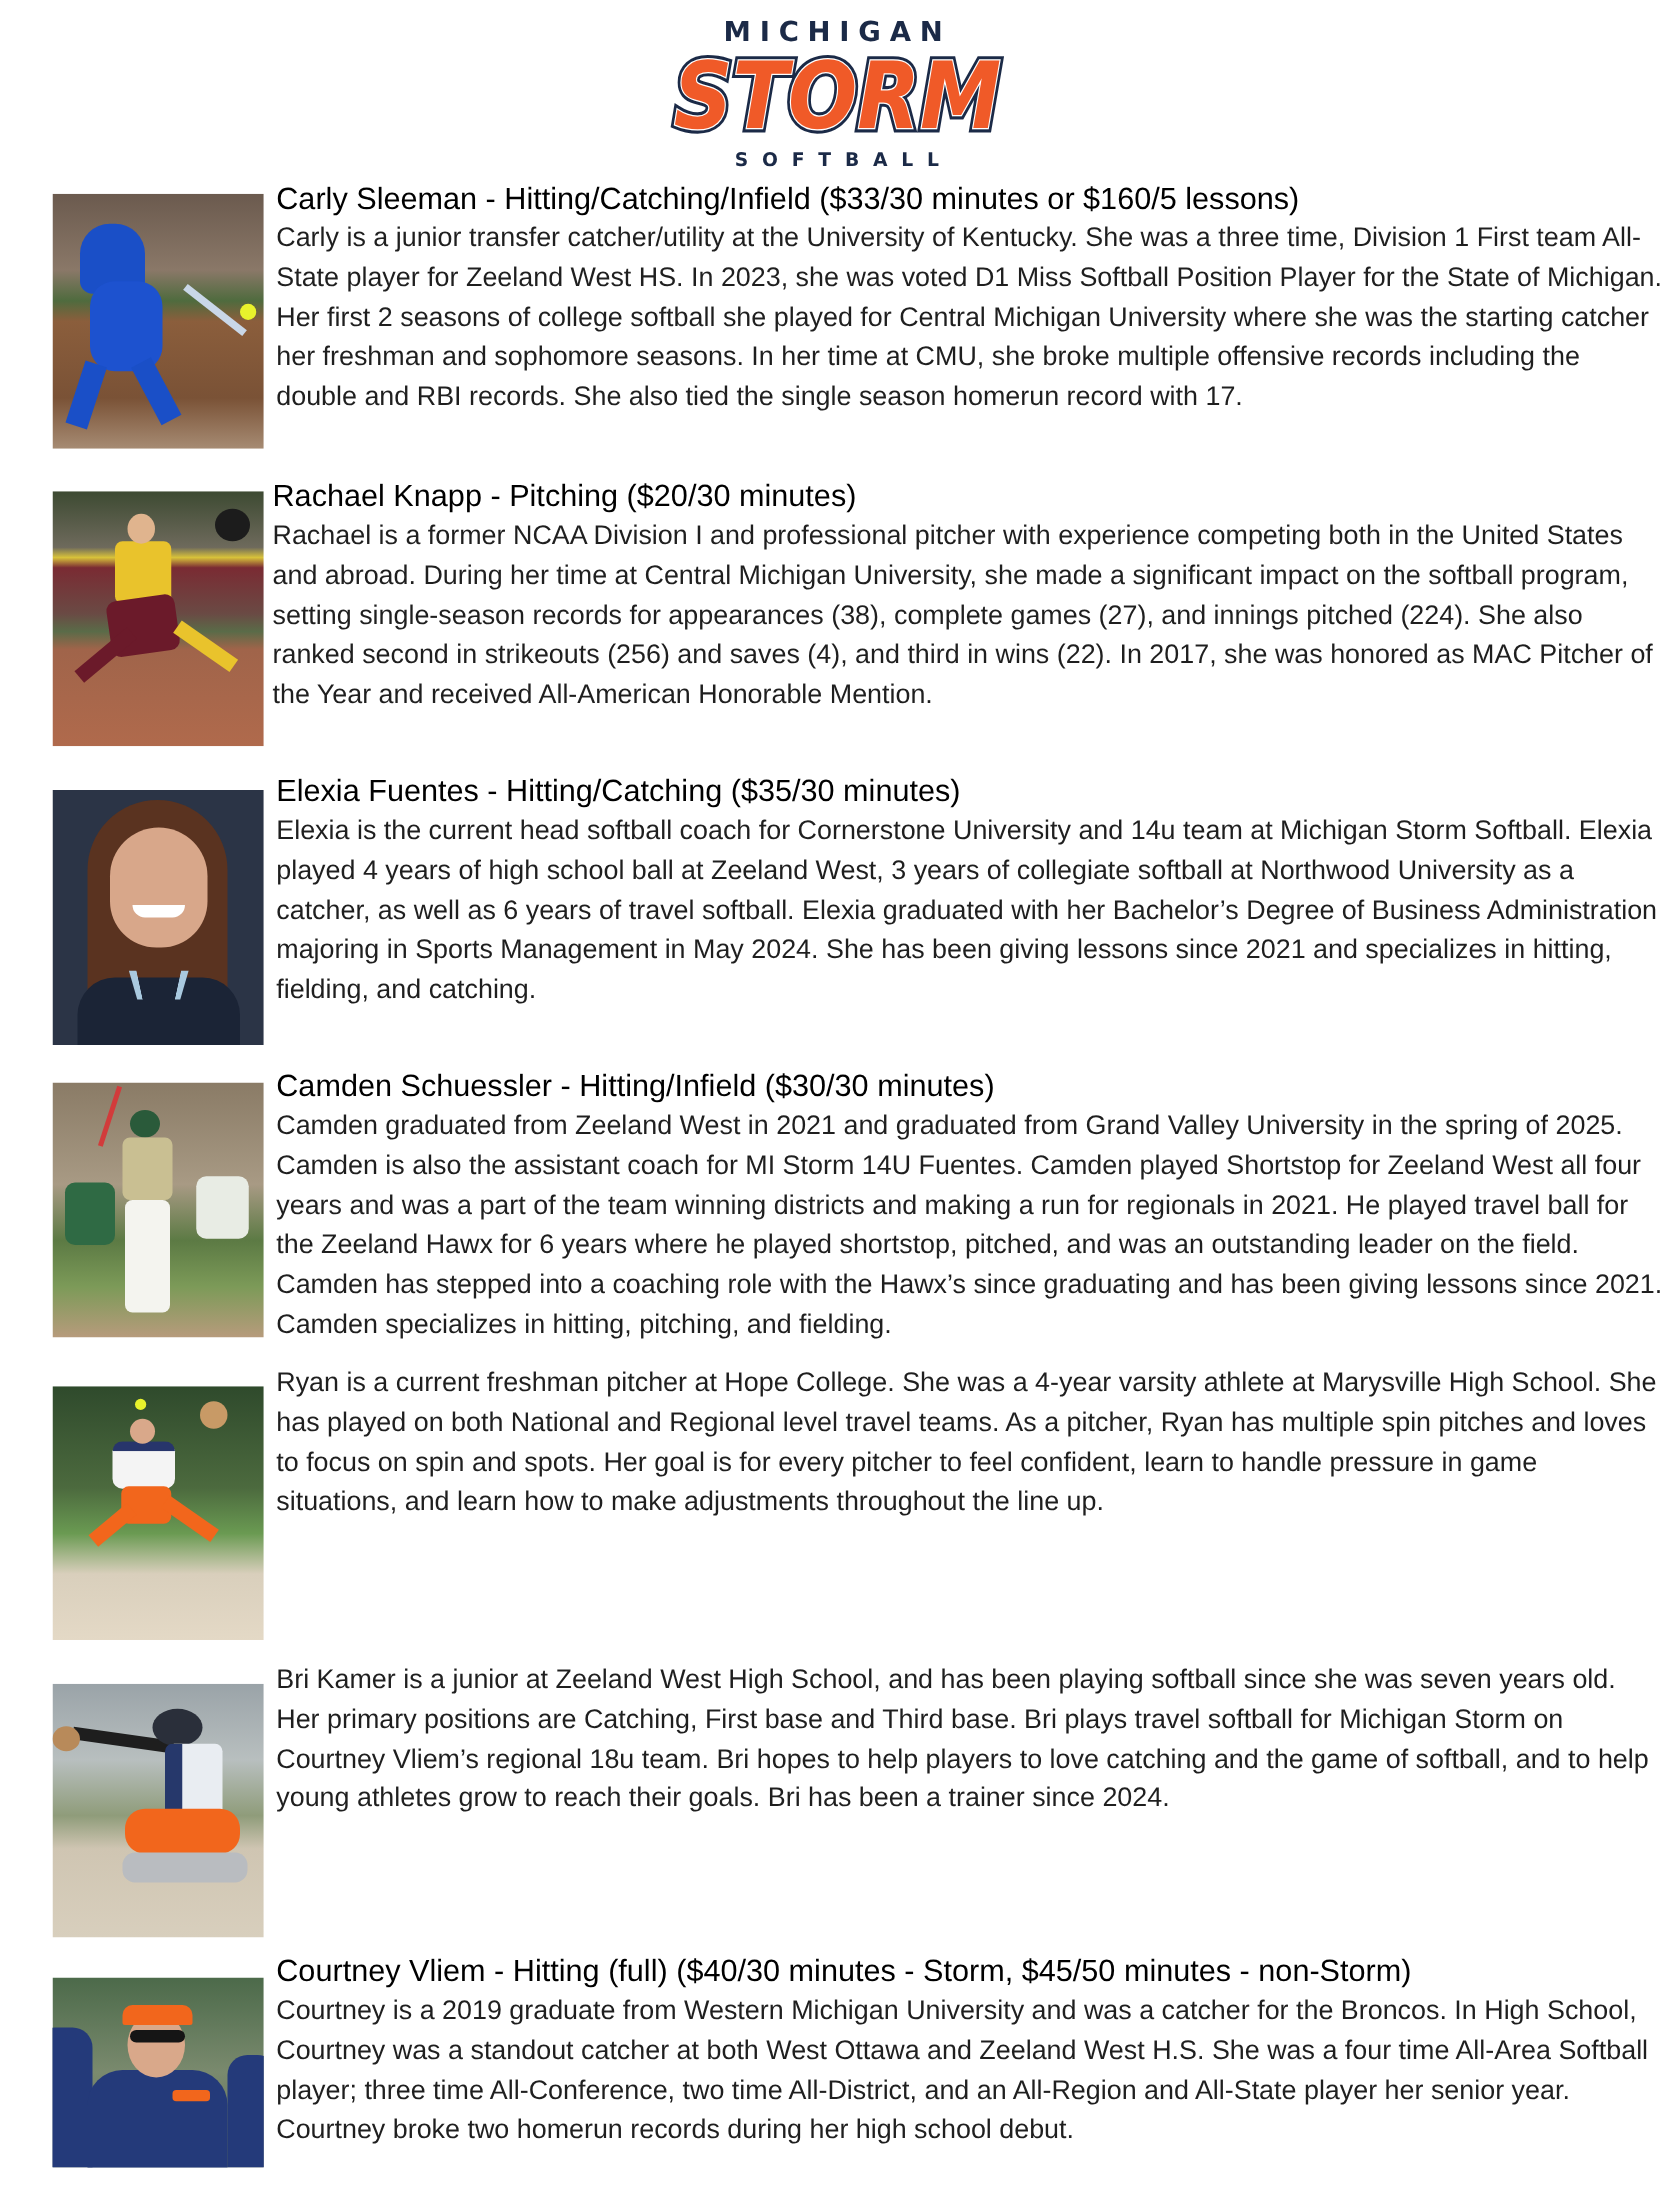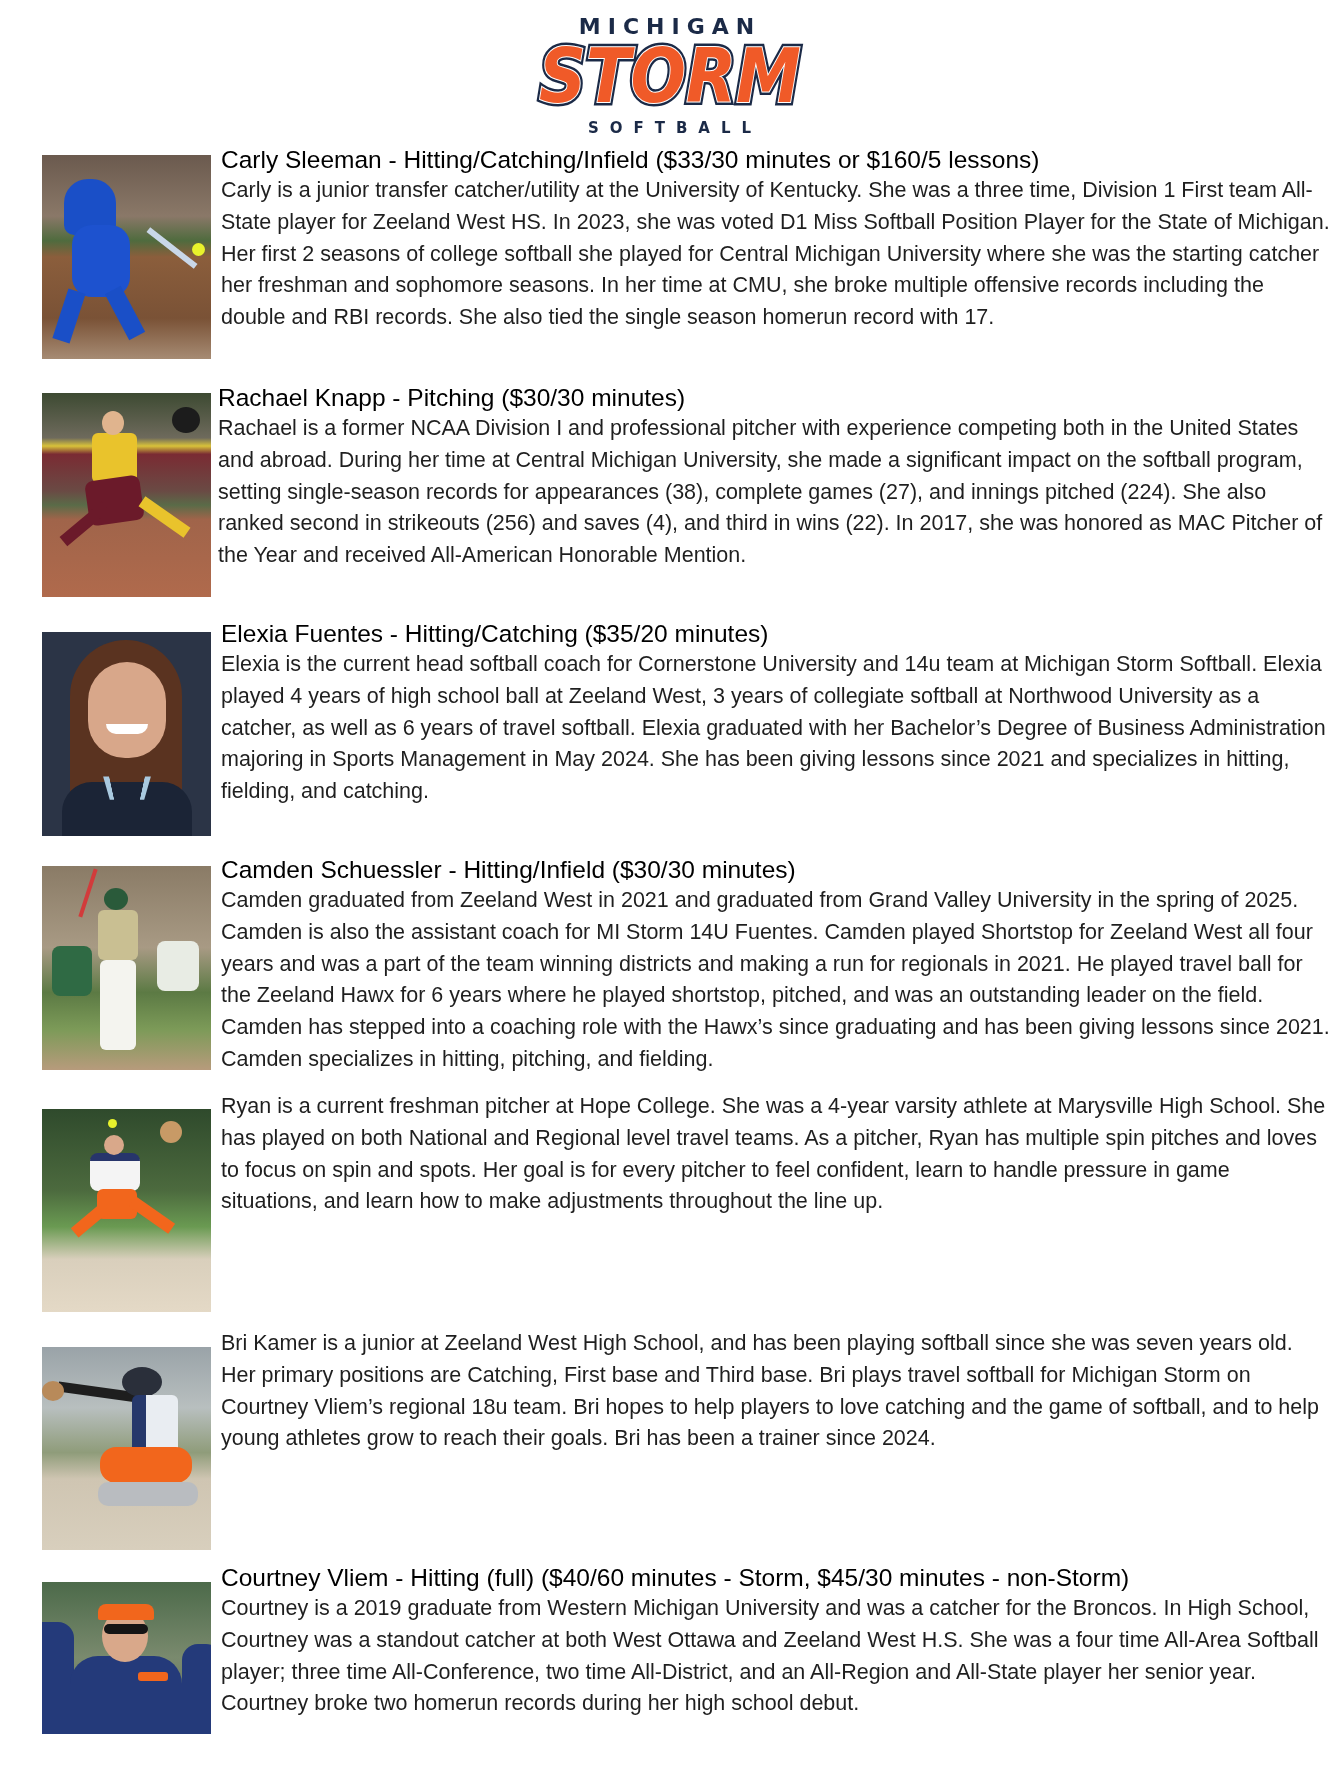--- a/index.html
+++ b/index.html
@@ -58,37 +58,37 @@
     <div class="ph" style="background:linear-gradient(180deg,#3d4a32 0%,#6e6a5c 22%,#d8c23a 26%,#7a2b33 30%,#6a4a44 48%,#5a6b48 55%,#a0644a 62%,#b06a4c 100%);">
       <div class="fig" style="left:50px;top:40px;width:45px;height:50px;background:#e9c32c;border-radius:6px;"></div>
       <div class="fig" style="left:45px;top:85px;width:55px;height:45px;background:#6b1a2a;border-radius:8px;transform:rotate(-8deg);"></div>
       <div class="fig" style="left:15px;top:125px;width:55px;height:12px;background:#6b1a2a;transform:rotate(-40deg);"></div>
       <div class="fig" style="left:95px;top:118px;width:55px;height:12px;background:#e9c32c;transform:rotate(35deg);"></div>
       <div class="fig" style="left:60px;top:18px;width:22px;height:24px;background:#e0b48e;border-radius:50%;"></div>
       <div class="fig" style="left:130px;top:14px;width:28px;height:26px;background:#1c1c1c;border-radius:50%;"></div>
     </div>
   </div>
   <div class="bio r" style="top:383px;">
-    <div class="name">Rachael Knapp - Pitching ($30/30 minutes)</div>
+    <div class="name">Rachael Knapp - Pitching ($20/30 minutes)</div>
     <div class="desc">Rachael is a former NCAA Division I and professional pitcher with experience competing both in the United States and abroad. During her time at Central Michigan University, she made a significant impact on the softball program, setting single-season records for appearances (38), complete games (27), and innings pitched (224). She also ranked second in strikeouts (256) and saves (4), and third in wins (22). In 2017, she was honored as MAC Pitcher of the Year and received All-American Honorable Mention.</div>
   </div>
 </div>
 
 <div class="coach" style="top:0">
   <div class="photo" style="top:632px;height:204px;">
     <div class="ph" style="background:#2b3446;">
       <div class="fig" style="left:28px;top:8px;width:112px;height:196px;border-radius:56px 56px 10px 10px;background:#5a3320;"></div>
       <div class="fig" style="left:46px;top:30px;width:78px;height:96px;border-radius:40px 40px 38px 38px;background:#d8a78a;"></div>
       <div class="fig" style="left:64px;top:92px;width:42px;height:10px;border-radius:0 0 20px 20px;background:#ffffff;"></div>
       <div class="fig" style="left:20px;top:150px;width:130px;height:60px;border-radius:30px 30px 0 0;background:#1b2436;"></div>
       <div class="fig" style="left:65px;top:145px;width:40px;height:26px;border-left:5px solid #a9c9df;border-right:5px solid #a9c9df;transform:perspective(40px) rotateX(-30deg);"></div>
     </div>
   </div>
   <div class="bio" style="top:619px;">
-    <div class="name">Elexia Fuentes - Hitting/Catching ($35/20 minutes)</div>
+    <div class="name">Elexia Fuentes - Hitting/Catching ($35/30 minutes)</div>
     <div class="desc">Elexia is the current head softball coach for Cornerstone University and 14u team at Michigan Storm Softball. Elexia played 4 years of high school ball at Zeeland West, 3 years of collegiate softball at Northwood University as a catcher, as well as 6 years of travel softball. Elexia graduated with her Bachelor’s Degree of Business Administration majoring in Sports Management in May 2024. She has been giving lessons since 2021 and specializes in hitting, fielding, and catching.</div>
   </div>
 </div>
 
 <div class="coach" style="top:0">
   <div class="photo" style="top:866px;height:204px;">
     <div class="ph" style="background:linear-gradient(180deg,#8a7b66 0%,#a89a84 40%,#5c7a44 62%,#7c9a58 80%,#b79b7c 100%);">
       <div class="fig" style="left:10px;top:80px;width:40px;height:50px;background:#2f6a44;border-radius:8px;"></div>
       <div class="fig" style="left:115px;top:75px;width:42px;height:50px;background:#e8ece4;border-radius:8px;"></div>
       <div class="fig" style="left:62px;top:22px;width:24px;height:22px;background:#2a5a3a;border-radius:50%;"></div>
@@ -142,16 +142,16 @@
       <div class="fig" style="left:-14px;top:40px;width:46px;height:112px;background:#243a7a;border-radius:16px 16px 0 0;"></div>
       <div class="fig" style="left:28px;top:74px;width:112px;height:80px;background:#243a7a;border-radius:28px 28px 0 0;"></div>
       <div class="fig" style="left:140px;top:62px;width:40px;height:90px;background:#243a7a;border-radius:16px 16px 0 0;"></div>
       <div class="fig" style="left:60px;top:28px;width:46px;height:52px;background:#d9a88a;border-radius:50%;"></div>
       <div class="fig" style="left:56px;top:22px;width:56px;height:16px;background:#f2661c;border-radius:8px 8px 2px 2px;"></div>
       <div class="fig" style="left:62px;top:42px;width:44px;height:10px;background:#151515;border-radius:5px;"></div>
       <div class="fig" style="left:96px;top:90px;width:30px;height:9px;background:#f2661c;border-radius:3px;"></div>
     </div>
   </div>
   <div class="bio" style="top:1563px;">
-    <div class="name">Courtney Vliem - Hitting (full) ($40/60 minutes - Storm, $45/30 minutes - non-Storm)</div>
+    <div class="name">Courtney Vliem - Hitting (full) ($40/30 minutes - Storm, $45/50 minutes - non-Storm)</div>
     <div class="desc">Courtney is a 2019 graduate from Western Michigan University and was a catcher for the Broncos. In High School, Courtney was a standout catcher at both West Ottawa and Zeeland West H.S. She was a four time All-Area Softball player; three time All-Conference, two time All-District, and an All-Region and All-State player her senior year. Courtney broke two homerun records during her high school debut.</div>
   </div>
 </div>
 
 </body></html>

